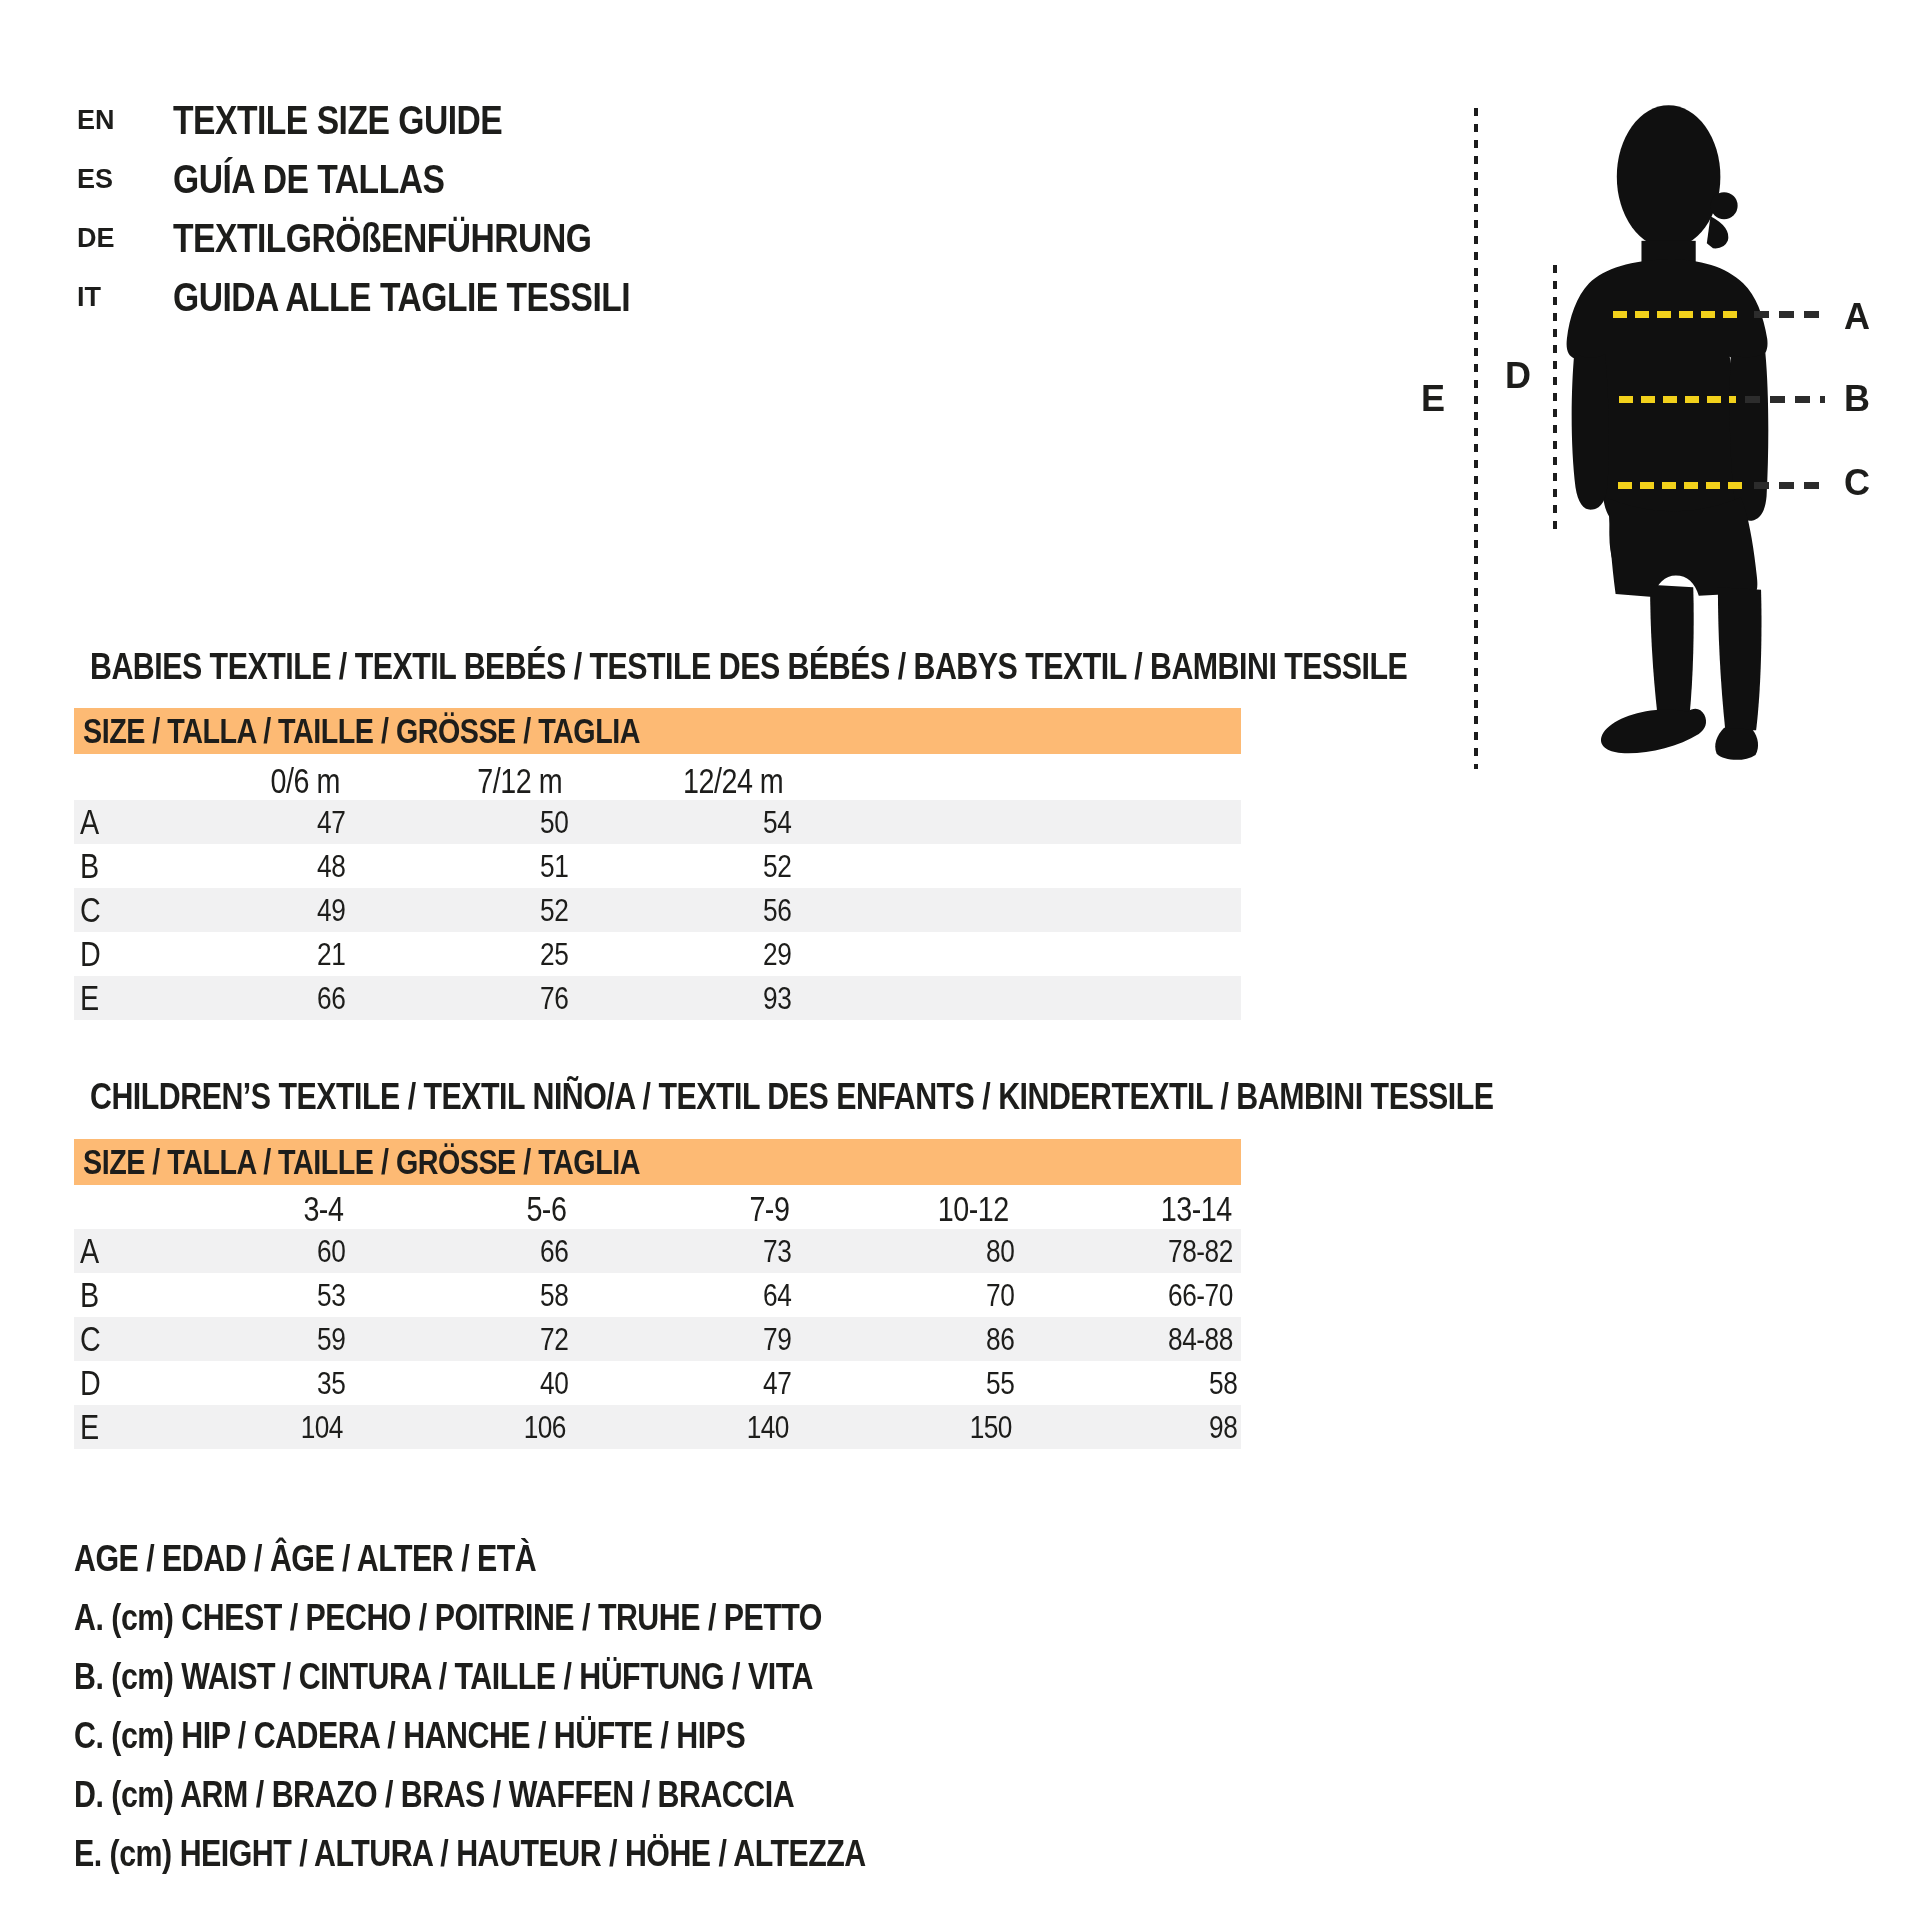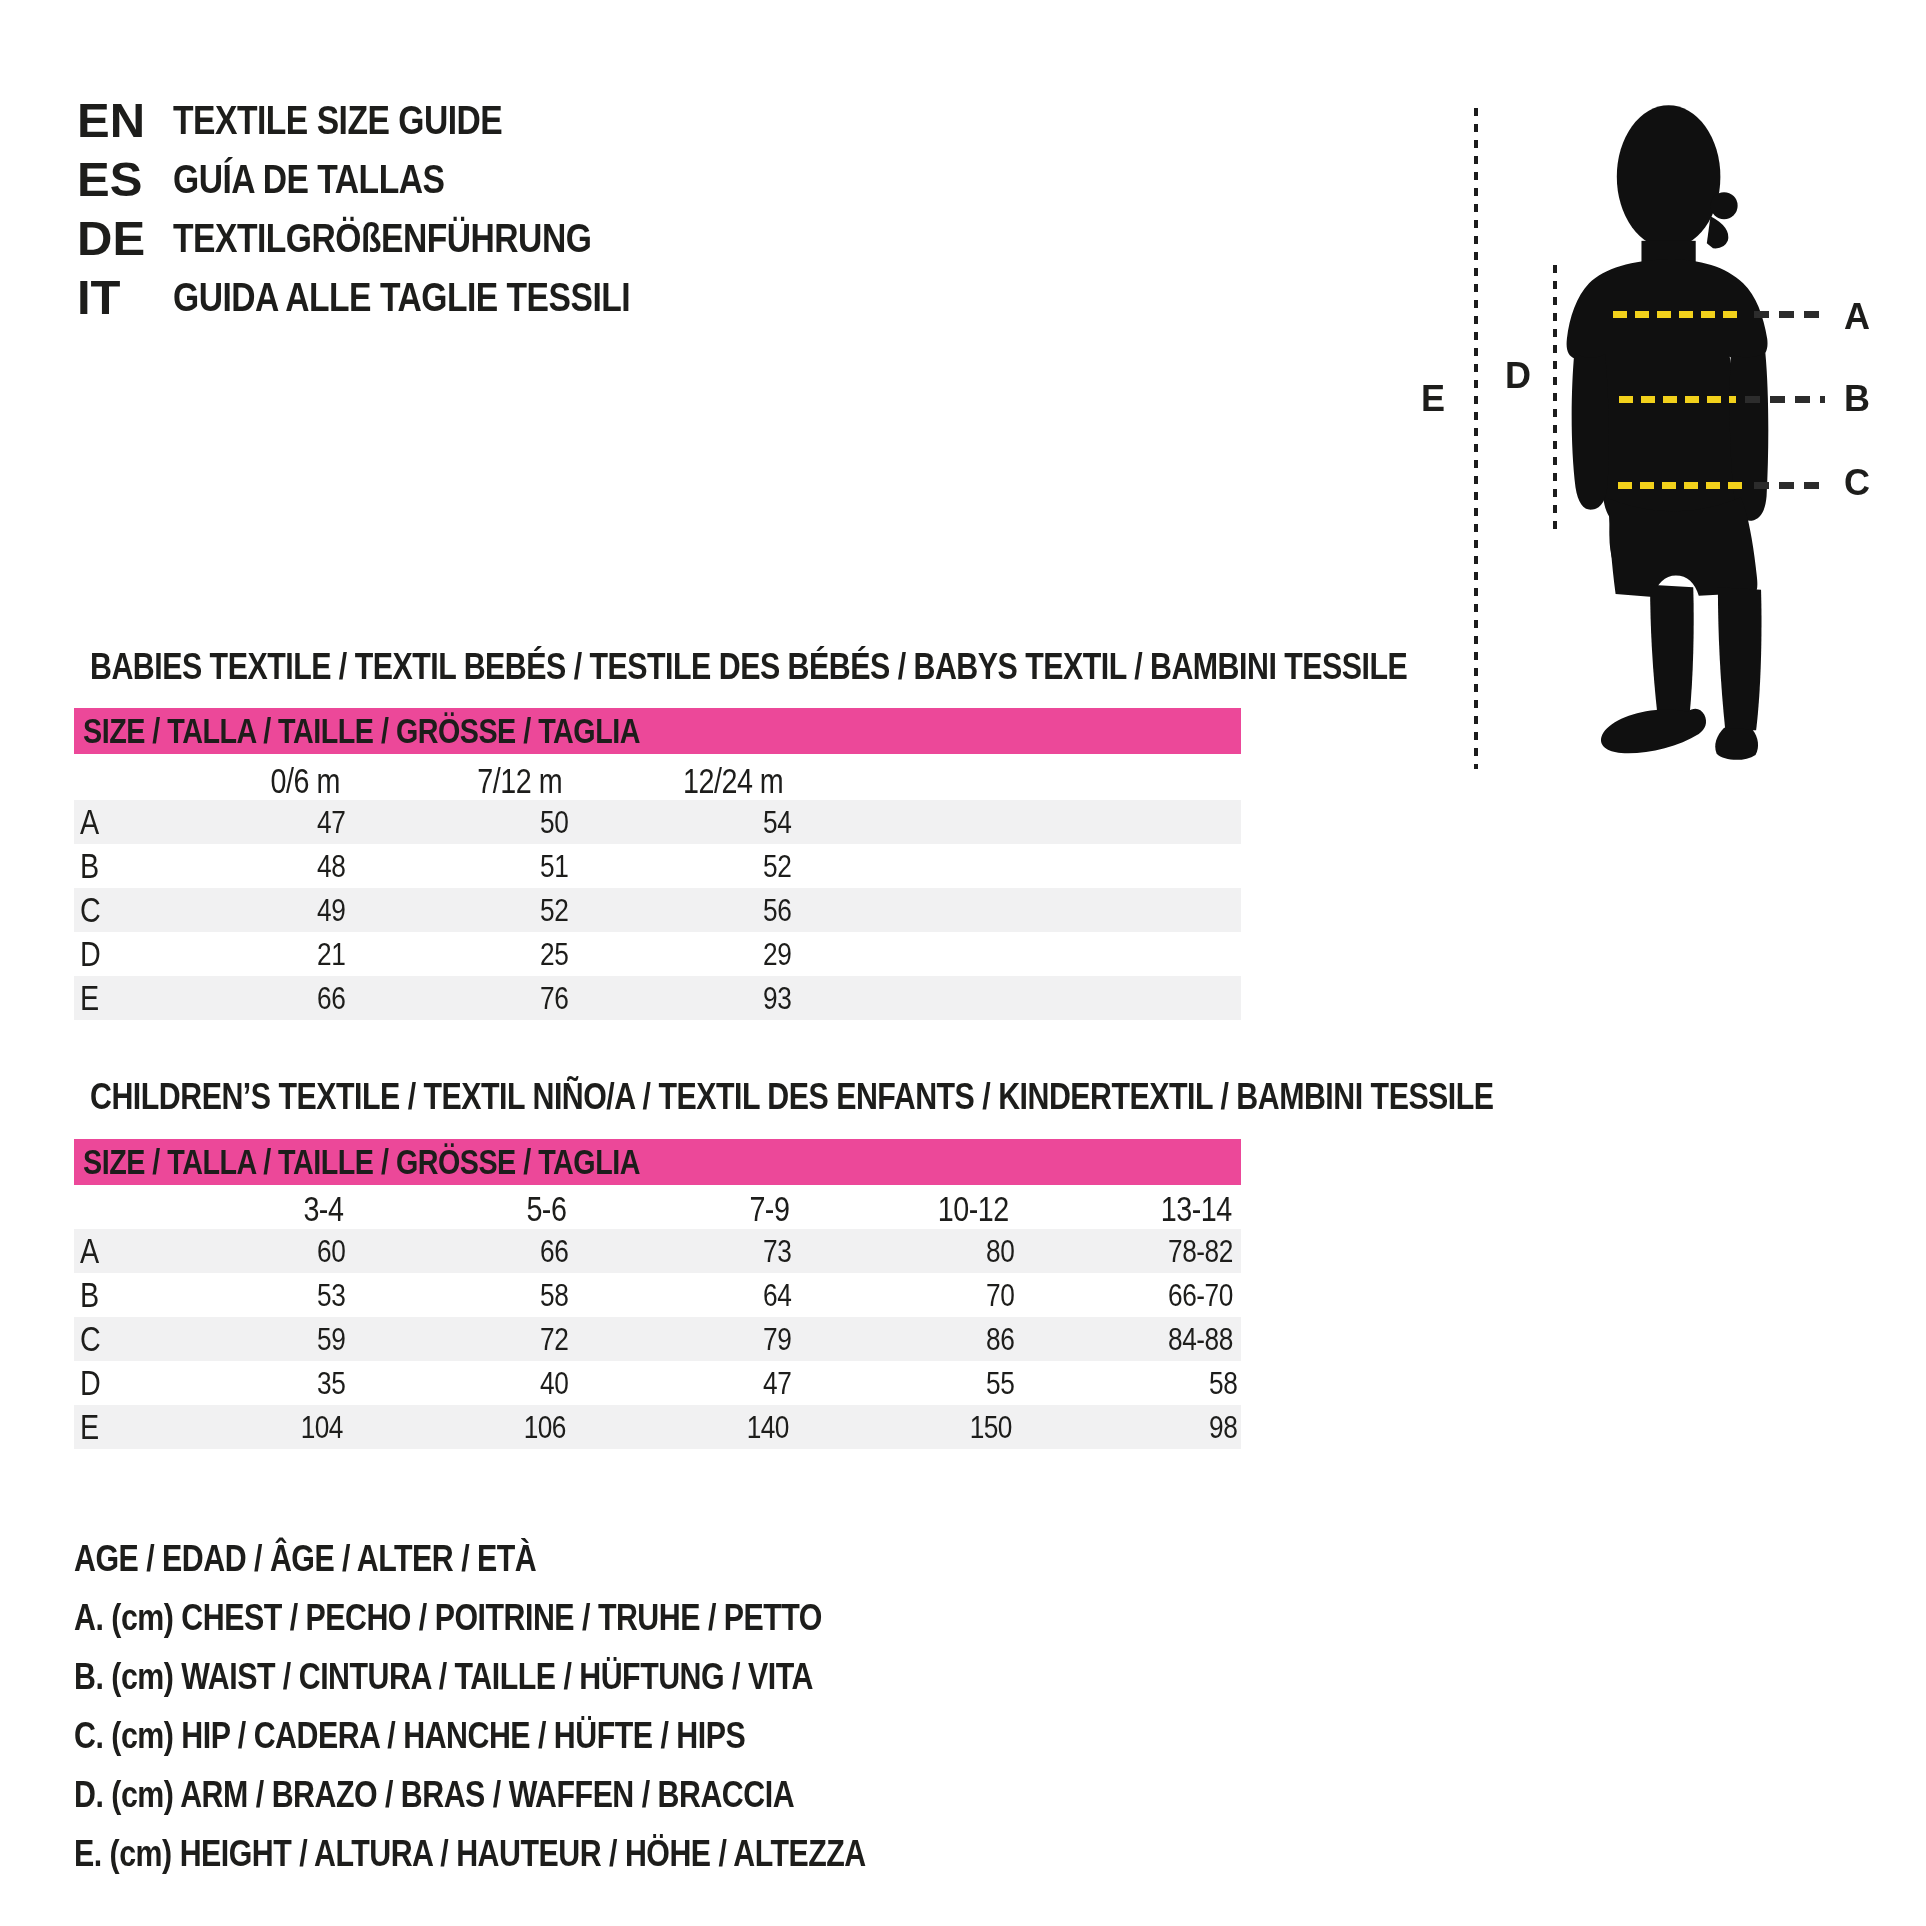--- a/index.html
+++ b/index.html
@@ -7,21 +7,21 @@
         font-family:"Liberation Sans",sans-serif;color:#1d1d1b;overflow:hidden;}
 
   
   .cond{display:inline-block;transform:scaleX(0.82);transform-origin:0 50%;
         white-space:nowrap;letter-spacing:-0.6px;}
   .cond-c{display:inline-block;transform:scaleX(0.82);white-space:nowrap;letter-spacing:-0.6px;}
 
   
   .lang-block{position:absolute;left:77px;top:97px;}
   .lang-row{height:59px;display:flex;align-items:flex-start;}
-  .lang-code{width:96px;font-size:49px;font-weight:700;line-height:47px;}
+  .lang-code{width:96px;font-size:27px;font-weight:700;line-height:47px;}
   .lang-title{font-size:41px;font-weight:700;line-height:47px;}
 
   
   .vline{position:absolute;width:4.3px;
          background-image:repeating-linear-gradient(to bottom,#1c1c1c 0 8px,transparent 8px 16px);}
   .e-line{left:1474px;top:108px;height:661px;}
   .d-line{left:1553px;top:265px;height:264px;}
   .silhouette{position:absolute;left:1528px;top:104px;width:259px;height:678px;}
   .mline{position:absolute;height:6.8px;}
   .seg-y{position:absolute;top:0;height:6.8px;
@@ -31,21 +31,21 @@
   .m-a{top:311px;} .m-b{top:396px;} .m-c{top:482px;}
   .fig-label{position:absolute;font-size:36px;font-weight:700;line-height:43px;}
   .label-a{left:1844px;top:295px;} .label-b{left:1844px;top:377px;}
   .label-c{left:1844px;top:461px;} .label-d{left:1505px;top:354px;}
   .label-e{left:1421px;top:377px;}
 
   
   .size-section{position:absolute;left:74px;width:1167px;}
   .sec-babies{top:640px;} .sec-children{top:1070px;}
   .section-title{position:absolute;left:8px;top:0;margin:8px;font-size:37px;font-weight:700;line-height:38px;}
-  .size-bar{position:absolute;left:0;width:1167px;height:46px;background:#ec4899;
+  .size-bar{position:absolute;left:0;width:1167px;height:46px;background:#fdba74;
             display:flex;align-items:center;padding-left:8.6px;box-sizing:border-box;
             font-size:35px;font-weight:700;}
   .sec-babies .size-bar{top:68px;} .sec-children .size-bar{top:69px;}
   .thead{position:absolute;left:0;width:1167px;height:41px;font-size:35px;font-weight:400;}
   .sec-babies .thead{top:120px;} .sec-children .thead{top:118px;}
   .rows{position:absolute;left:0;width:1167px;}
   .sec-babies .rows{top:160px;} .sec-children .rows{top:159px;}
   .trow{width:1167px;height:44px;font-size:32px;font-weight:400;}
   .trow.striped{background:#f1f1f2;}
   .grid3{display:grid;grid-template-columns:51px 223px 223px 223px auto;align-items:center;height:100%;}

